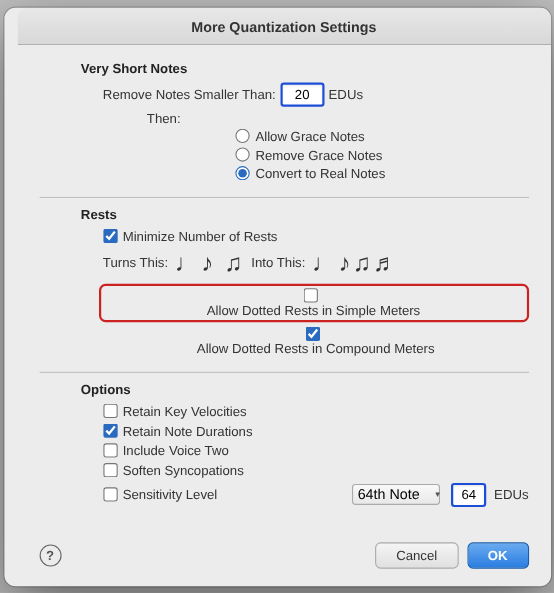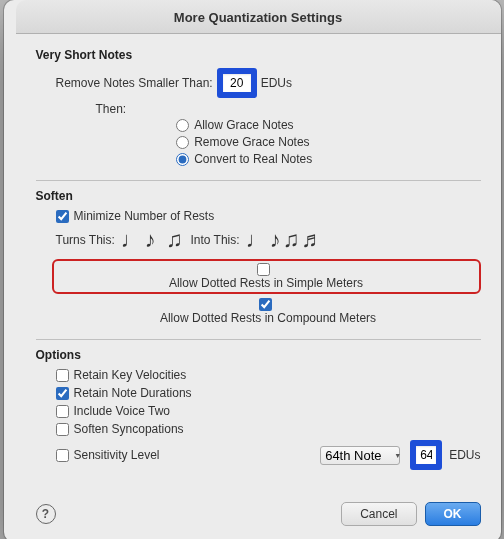--- a/index.html
+++ b/index.html
@@ -36,33 +36,34 @@
       padding: 14px 20px 10px;
     }
     .section-header {
       font-size: 12px;
       font-weight: 700;
       color: #222;
       margin-bottom: 6px;
     }
     .section {
       margin-bottom: 14px;
+      margin-left: 38px;
     }
     .row {
       display: flex;
       align-items: center;
       margin-bottom: 4px;
     }
     .label {
       color: #333;
       white-space: nowrap;
     }
     .indent1 { margin-left: 20px; }
     .text-input {
-      border: 6px solid #1d4ed8;
+      border: 2px solid #1d4ed8;
       border-radius: 3px;
       background: white;
       padding: 2px 4px;
       width: 40px;
       font-size: 12px;
       text-align: center;
       margin: 0 4px;
       box-shadow: inset 0 1px 2px rgba(0,0,0,0.1);
     }
     .radio-group {
@@ -221,21 +222,21 @@
           <span class="label" style="margin-right:50px; color: transparent">Then:</span>
           <input type="radio" name="grace_option" id="convert_real" checked="" style="">
           <label for="convert_real" class="label">Convert to Real Notes</label>
         </div>
       </div>
     </div>
 
     <div class="divider"></div>
 
     <div class="section">
-      <div class="section-header">Soften</div>
+      <div class="section-header">Rests</div>
       <div class="checkbox-row indent1">
         <input type="checkbox" id="minimize_rests" checked="" style="">
         <label for="minimize_rests" class="label">Minimize Number of Rests</label>
       </div>
       <div class="turns-row">
         <span class="label">Turns This:</span>
         <span class="music-notes">♩♪ ♫</span>
         <span class="label">Into This:</span>
         <span class="music-notes">♩♪♫♬</span>
       </div>

